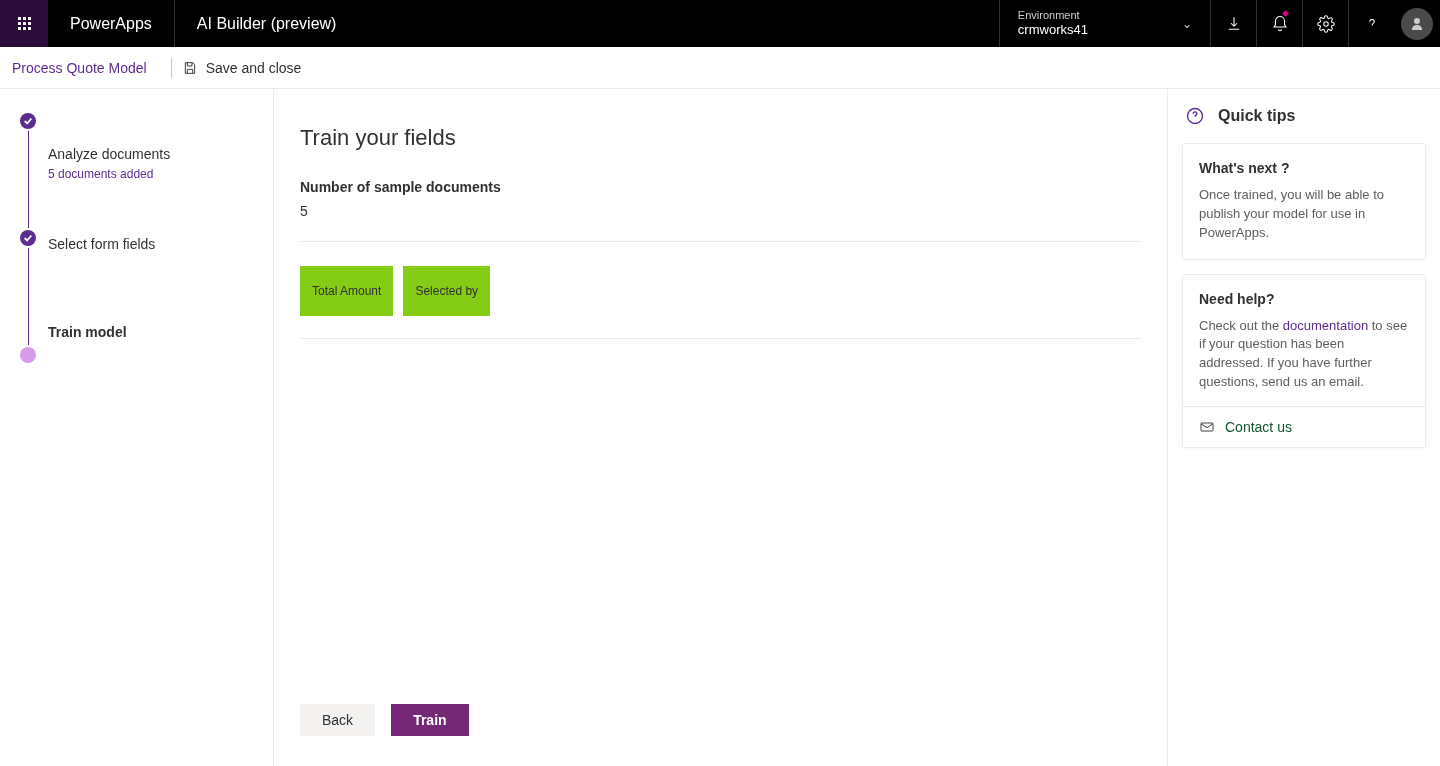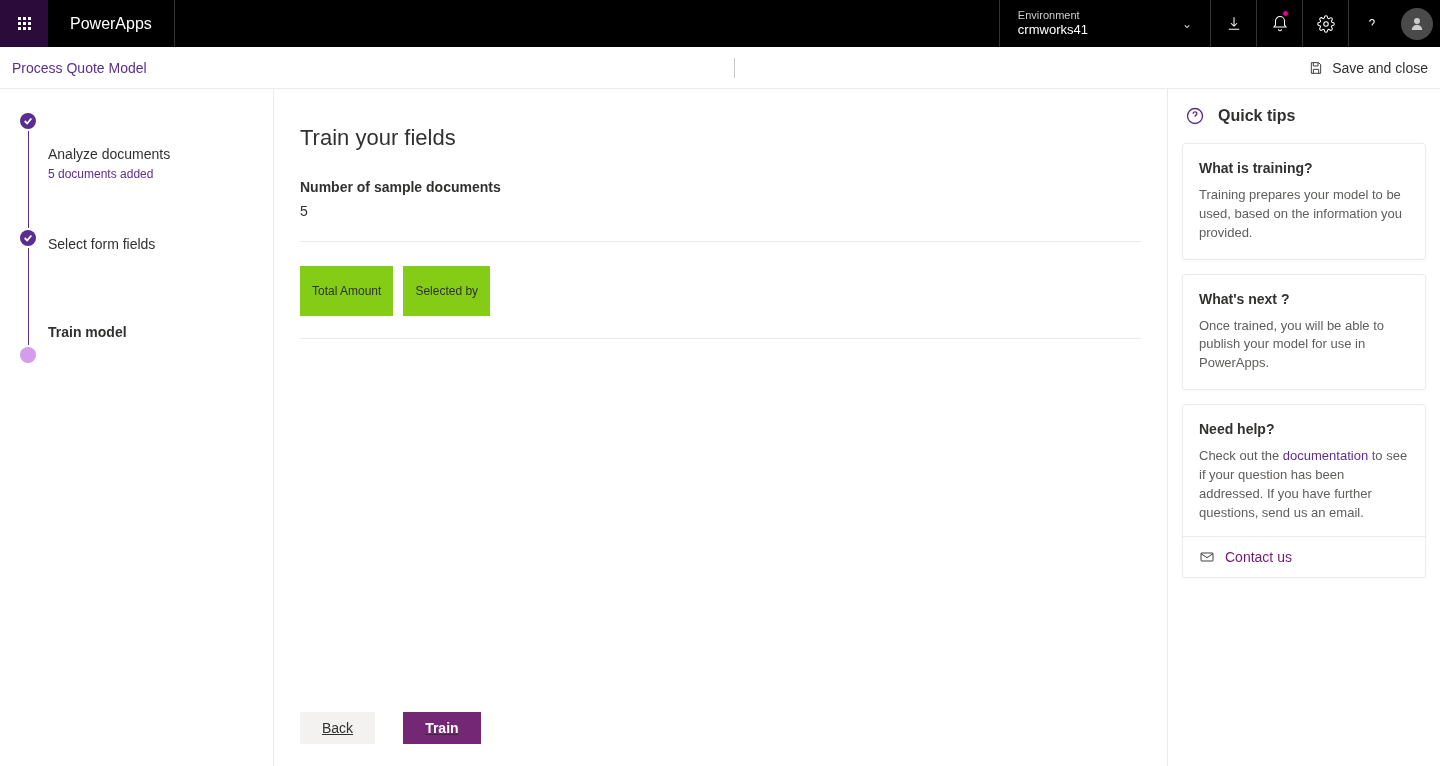--- a/index.html
+++ b/index.html
@@ -19,21 +19,21 @@
   .env-name { font-size: 13px; color: #fff; }
   .chev { color: #ccc; font-size: 12px; }
   .top-icons { display: flex; align-items: center; height: 47px; }
   .top-icon { width: 46px; height: 47px; display: flex; align-items: center; justify-content: center; color: #fff; border-left: 1px solid #333; position: relative; }
   .top-icon svg { width: 18px; height: 18px; stroke: #fff; fill: none; stroke-width: 1.4; }
   .notif-dot { position: absolute; top: 10px; right: 13px; width: 7px; height: 7px; background: #e3008c; border-radius: 50%; border: 1px solid #000; }
   .avatar { width: 32px; height: 32px; border-radius: 50%; background: #4a4a4a; display: flex; align-items: center; justify-content: center; }
   .avatar svg { width: 18px; height: 18px; fill: #ccc; stroke: none; }
 
   
-  .subheader { display: flex; justify-content: space-between; align-items: center; height: 42px; padding: 0 12px; border-bottom: 1px solid #edebe9; }
+  .subheader { display: flex; justify-content: flex-start; align-items: center; height: 42px; padding: 0 12px; border-bottom: 1px solid #edebe9; }
   .subheader .model-name { color: #5c2d91; font-size: 14px; margin-right: 14px; }
   .subheader .sep { width: 1px; height: 20px; background: #c8c6c4; margin: 0 10px; }
   .save-close { display: flex; align-items: center; gap: 8px; color: #323130; }
   .save-close svg { width: 16px; height: 16px; stroke: #323130; fill: none; stroke-width: 1.4; }
 
   
   .shell { display: flex; height: calc(100vh - 47px - 42px); }
 
   
   .steps { width: 274px; border-right: 1px solid #edebe9; padding: 24px 20px; }
@@ -52,56 +52,57 @@
   
   .main { flex: 1; border-right: 1px solid #edebe9; display: flex; flex-direction: column; }
   .main-body { padding: 36px 26px; flex: 1; overflow: auto; }
   .main-heading { font-size: 22px; font-weight: 400; color: #323130; margin-bottom: 28px; }
   .section-label { font-size: 14px; font-weight: 600; margin-bottom: 8px; }
   .section-val { font-size: 14px; color: #323130; }
   .section-div { border: none; border-top: 1px solid #edebe9; margin: 22px 0 24px; }
   .chips { display: flex; gap: 10px; margin-top: 18px; flex-wrap: wrap; }
   .chip { background: #84cc16; padding: 18px 12px; font-size: 12px; color: #323130; }
 
-  .footer-bar { padding: 18px 26px 22px; display: flex; gap: 28px; text-decoration: underline; }
+  .footer-bar { padding: 18px 26px 30px; display: flex; gap: 16px; }
   .btn { height: 32px; padding: 0 22px; font-size: 14px; border: none; cursor: pointer; }
   .btn-secondary { background: #f3f2f1; color: #323130; }
   .btn-primary { background: #742774; color: #fff; font-weight: 600; }
 
   
   .tips { width: 272px; padding: 18px 14px; background: #fff; }
   .tips-header { display: flex; align-items: center; gap: 14px; margin-bottom: 18px; padding-left: 4px; }
   .tips-header svg { width: 18px; height: 18px; stroke: #5c2d91; fill: none; stroke-width: 1.8; }
   .tips-title { font-size: 16px; font-weight: 600; color: #323130; }
   .tip-card { border: 1px solid #edebe9; border-radius: 3px; padding: 16px; margin-bottom: 14px; box-shadow: 0 1px 2px rgba(0,0,0,0.03); }
   .tip-card h4 { font-size: 14px; font-weight: 600; margin-bottom: 10px; }
   .tip-card p { font-size: 13px; color: #605e5c; line-height: 1.45; }
   .tip-card a.doclink { color: #5c2d91; text-decoration: none; }
   .tip-card .contact-row { display: flex; align-items: center; gap: 10px; border-top: 1px solid #edebe9; margin: 14px -16px -16px; padding: 12px 16px; }
   .tip-card .contact-row svg { width: 16px; height: 16px; stroke: #323130; fill: none; stroke-width: 1.4; }
-  .contact-text { font-size: 14px; color: #701a75; }
+  .contact-text { font-size: 14px; color: #14532d; }
 </style>
 </head>
 <body>
 
 <div class="topbar">
   <div class="waffle-btn">
     <div class="waffle">
       <span></span>
         <span></span>
         <span></span>
         <span></span>
         <span></span>
         <span></span>
         <span></span>
         <span></span>
         <span></span>
     </div>
   </div>
   <div class="brand">PowerApps</div>
+  <div class="page-title">AI Builder (preview)</div>
   <div class="top-spacer"></div>
   <div class="env-block">
     <div class="env-texts">
       <span class="env-label">Environment</span>
       <span class="env-name">crmworks41</span>
     </div>
     <span class="chev">⌄</span>
   </div>
   <div class="top-icons">
     <div class="top-icon">
@@ -201,24 +202,20 @@
 
   <div class="tips">
     <div class="tips-header">
       <svg viewBox="0 0 24 24">
           <circle cx="12" cy="12" r="10"></circle>
           <path d="M9.5 9a2.5 2.5 0 115 0c0 1.7-2.5 2-2.5 4m0 3h.01"></path>
         </svg>
       <span class="tips-title">Quick tips</span>
     </div>
 
-    <div class="tip-card">
-      <h4>What is training?</h4>
-      <p>Training prepares your model to be used, based on the information you provided.</p>
-    </div>
 
     <div class="tip-card">
       <h4>What's next ?</h4>
       <p>Once trained, you will be able to publish your model for use in PowerApps.</p>
     </div>
 
     <div class="tip-card">
       <h4>Need help?</h4>
       <p>
         <span>Check out the </span><a href="#" class="doclink">documentation</a><span> to see if your question has been addressed. If you have further questions, send us an email.</span>

